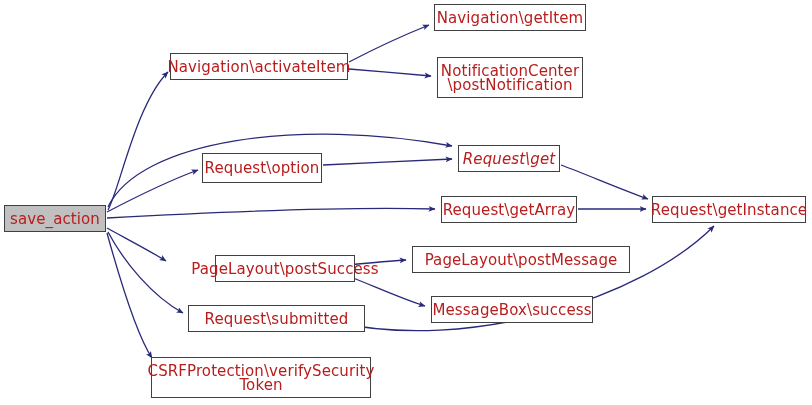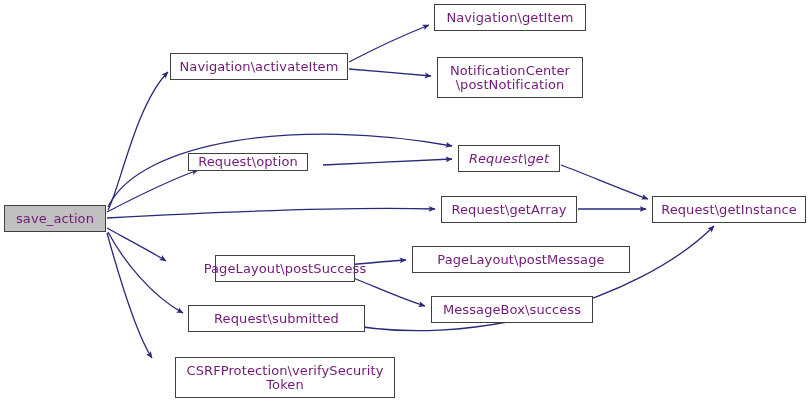--- a/index.html
+++ b/index.html
@@ -22,22 +22,22 @@
     top: 0;
     width: 812px;
     height: 405px;
     pointer-events: none;
   }
   .node {
     position: absolute;
     box-sizing: border-box;
     border: 1px solid #404040;
     background: #ffffff;
-    color: #701a75;
-    font-size: 13px;
+    color: #b91c1c;
+    font-size: 15px;
     line-height: 14px;
     display: flex;
     align-items: center;
     justify-content: center;
     text-align: center;
     white-space: pre-line;
     letter-spacing: 0.1px;
   }
   .node.root {
     background: #c0c0c0;
@@ -73,24 +73,24 @@
       <path d="M348,265 C368,263 388,261 406,260" fill="none" stroke="#29297a" stroke-width="1.3" marker-end="url(#arrowhead)"></path>
       <path d="M348,276 C374,286 402,299 425,306" fill="none" stroke="#29297a" stroke-width="1.3" marker-end="url(#arrowhead)"></path>
       <path d="M335,322 C468,352 640,300 714,226" fill="none" stroke="#29297a" stroke-width="1.3" marker-end="url(#arrowhead)"></path>
     </svg>
   <div id="node-layer">
       <div class="node root" style="left: 4px; top: 205px; width: 102px; height: 27px;"><span class="label">save_action</span></div>
       <div class="node" style="left: 170px; top: 53px; width: 178px; height: 27px;"><span class="label">Navigation\activateItem</span></div>
       <div class="node" style="left: 434px; top: 4px; width: 152px; height: 27px;"><span class="label">Navigation\getItem</span></div>
       <div class="node" style="left: 437px; top: 57px; width: 146px; height: 41px;"><span class="label">NotificationCenter
 \postNotification</span></div>
-      <div class="node" style="left: 188px; top: 153px; width: 120px; height: 18px;"><span class="label">Request\option</span></div>
+      <div class="node" style="left: 202px; top: 153px; width: 120px; height: 30px;"><span class="label">Request\option</span></div>
       <div class="node" style="left: 458px; top: 145px; width: 102px; height: 27px; font-style: italic;"><span class="label">Request\get</span></div>
       <div class="node" style="left: 441px; top: 196px; width: 136px; height: 27px;"><span class="label">Request\getArray</span></div>
       <div class="node" style="left: 652px; top: 196px; width: 154px; height: 27px;"><span class="label">Request\getInstance</span></div>
       <div class="node" style="left: 171px; top: 255px; width: 140px; height: 27px; margin-left: 44px;"><span class="label">PageLayout\postSuccess</span></div>
       <div class="node" style="left: 412px; top: 246px; width: 218px; height: 27px;"><span class="label">PageLayout\postMessage</span></div>
       <div class="node" style="left: 431px; top: 296px; width: 162px; height: 27px;"><span class="label">MessageBox\success</span></div>
       <div class="node" style="left: 188px; top: 305px; width: 177px; height: 27px;"><span class="label">Request\submitted</span></div>
-      <div class="node" style="left: 151px; top: 357px; width: 220px; height: 41px; margin-left: 24px;"><span class="label">CSRFProtection\verifySecurity
+      <div class="node" style="left: 151px; top: 357px; width: 220px; height: 41px;"><span class="label">CSRFProtection\verifySecurity
 Token</span></div>
     </div>
 </div>
 
 </body></html>

